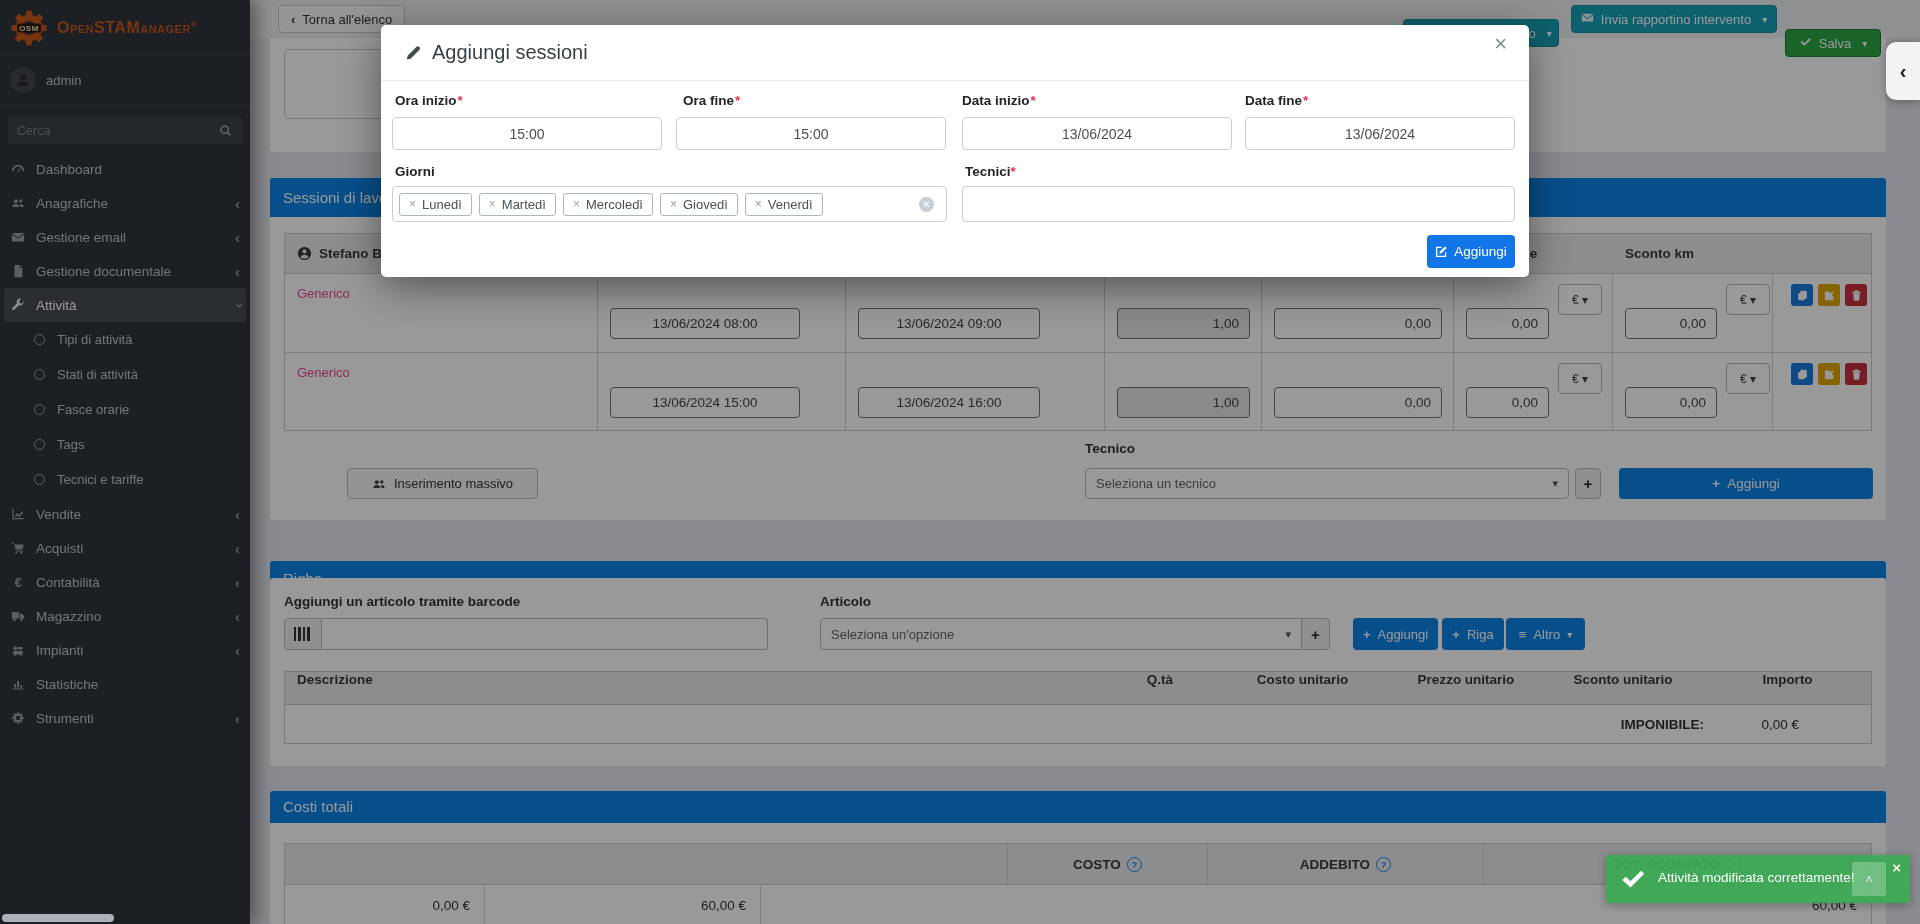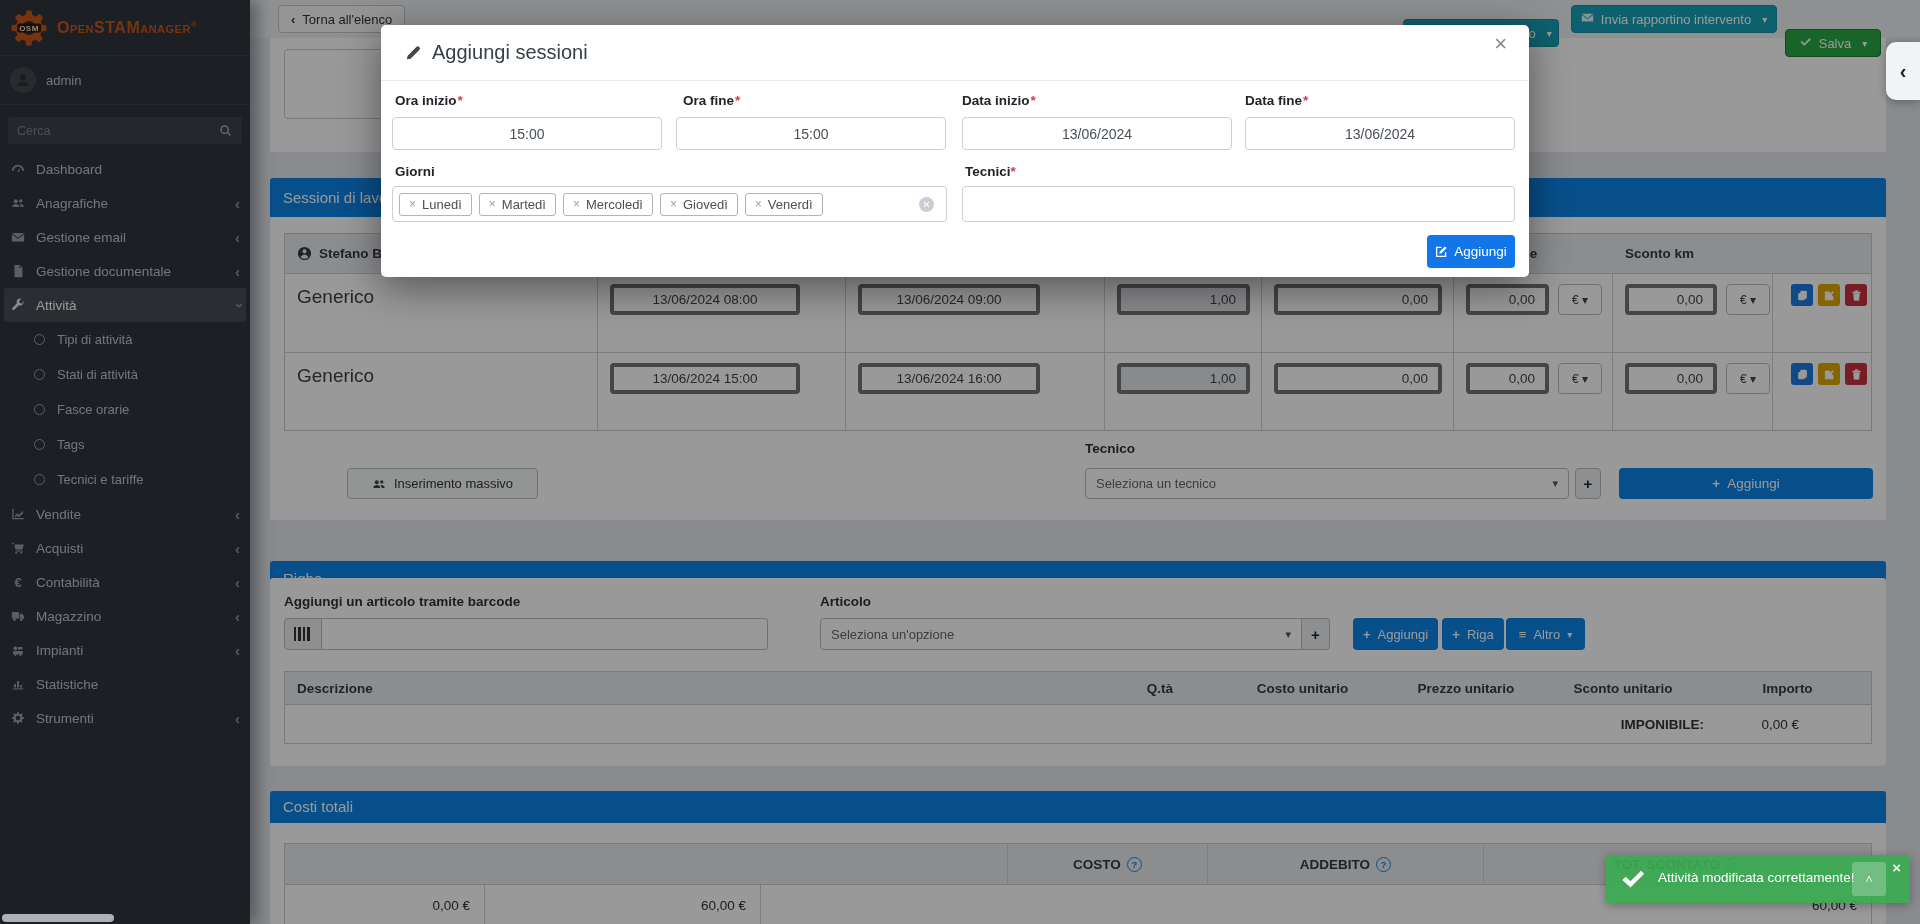--- a/index.html
+++ b/index.html
@@ -59,23 +59,23 @@
   .stable { position:absolute; left:14px; right:14px; top:16px; border:1px solid #c9cdd2; }
   .trow { display:flex; }
   .thead { background:#e9ecef; height:40px; border-bottom:1px solid #c9cdd2; font-weight:bold; font-size:13.5px; color:#363b40; }
   .thead .cell { display:flex; align-items:center; }
   .srow { height:78px; background:#fff; }
   .srow + .srow { border-top:1px solid #cfd3d7; }
   .cell { flex:none; }
   .c1{width:313px} .c2{width:248px} .c3{width:259px} .c4{width:157px} .c5{width:192px} .c6{width:159px} .c7{width:160px} .c8{flex:1}
   .srow .cell { border-right:1px solid #cfd3d7; padding-top:10px; }
   .srow .cell:last-child { border-right:none; }
-  .type-lbl { padding-left:12px; font-size:19px; color:#404040; padding-top:2px; display:block; }
-  .fin { height:31px; border:4px solid #737373; border-radius:4px; font-size:13.5px; color:#40454a; background:#fff;
-         font-family:inherit; margin-left:12px; }
+  .type-lbl { padding-left:12px; font-size:13px; color:#ec4899; padding-top:2px; display:block; }
+  .fin { height:31px; border:1px solid #737373; border-radius:4px; font-size:13.5px; color:#40454a; background:#fff;
+         font-family:inherit; margin-left:12px;margin-top:24px; }
   .fin.center { text-align:center; }
   .fin.num { text-align:right; padding-right:10px; }
   .fin.dis { background:#e4e7ea; }
   .grp { display:flex; gap:9px; margin-left:12px; padding-right:10px; }
   .cursel { height:31px; width:44px; border:1px solid #b9bfc4; border-radius:4px; background:#fff; font-size:12px;
             color:#444; display:flex; align-items:center; justify-content:center; gap:3px; cursor:pointer; flex:none; }
   .acts { display:flex; gap:5px; padding-left:18px; }
   .sq { width:22px; height:22px; border-radius:3px; display:flex; align-items:center; justify-content:center; cursor:pointer; }
   .sq svg { width:11px; height:11px; fill:#fff; stroke:#fff; }
   .sq.blue{background:#1c7ce0} .sq.yellow{background:#e0a800} .sq.red{background:#c9303e}
@@ -89,21 +89,21 @@
   .sel { background:#fff; border:1px solid #b9bfc4; border-radius:4px; font-size:13px; color:#666;
          display:flex; align-items:center; cursor:pointer; padding:0 10px; }
   .sel .sel-caret { margin-left:auto; color:#555; font-size:11px; }
   .plusbox { background:#eceff1; border:1px solid #b9bfc4; display:flex; align-items:center; justify-content:center;
              font-weight:bold; color:#222; cursor:pointer; font-size:15px; }
   .bluebtn { background:#0d84e8; color:#fff; border:none; border-radius:4px; font-size:13.5px; display:flex;
              align-items:center; justify-content:center; gap:7px; cursor:pointer; font-family:inherit; }
 
   
   .rtable { position:absolute; left:14px; right:14px; top:93px; border:1px solid #c9cdd2; }
-  .rhead { display:flex; background:#e9ecef; height:32px; font-weight:bold; font-size:13.5px; color:#363b40; align-items:center; }
+  .rhead { display:flex; background:#e9ecef; height:32px; font-weight:bold; font-size:13.5px; color:#363b40; align-items:flex-start; }
   .r1{width:820px; padding-left:12px} .r2{width:110px;text-align:center} .r3{width:175px;text-align:center}
   .r4{width:152px;text-align:center} .r5{width:162px;text-align:center} .r6{flex:1;text-align:center}
   .imp-row { display:flex; height:39px; background:#fff; border-top:1px solid #c9cdd2; align-items:center; font-size:13.5px; }
   .imp-label { width:1419px; text-align:right; font-weight:bold; color:#30353a; }
   .imp-val { flex:1; text-align:right; padding-right:72px; color:#30353a; }
 
   
   .ctable { position:absolute; left:14px; right:14px; top:20px; border:1px solid #c9cdd2; }
   .chead { display:flex; background:#e9ecef; height:40px; align-items:center; font-weight:bold; font-size:13.5px; color:#363b40; }
   .chead .ccell, .crow .ccell { border-right:1px solid #cfd3d7; height:100%; display:flex; align-items:center; justify-content:center; gap:6px; }

